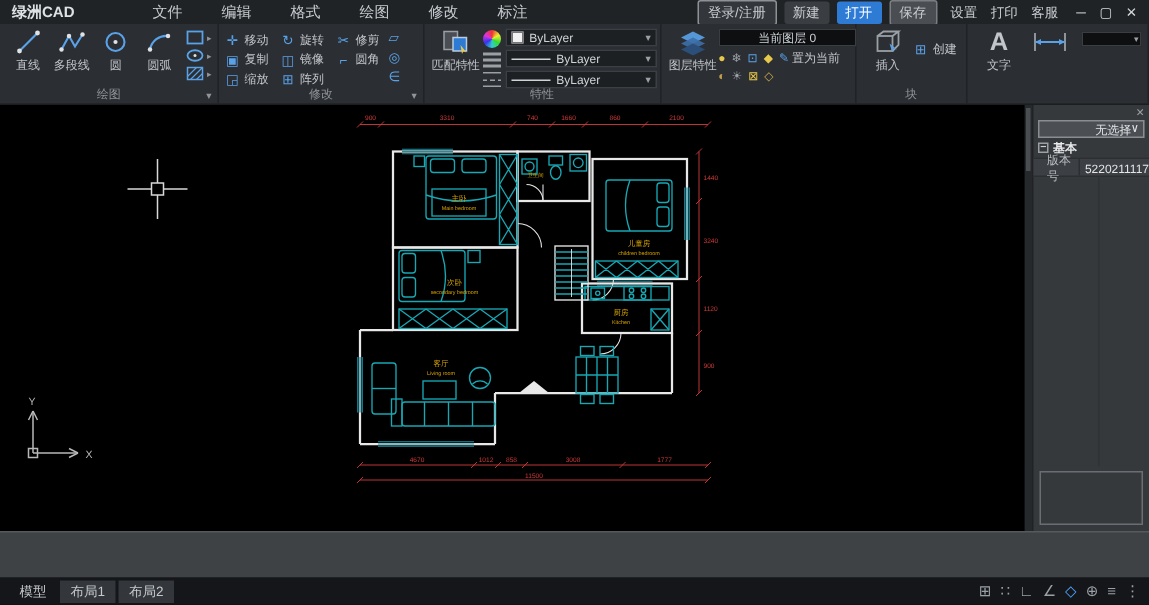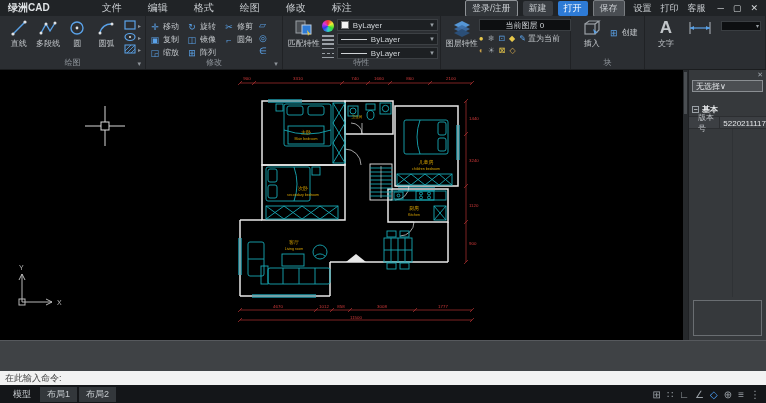--- a/index.html
+++ b/index.html
@@ -90,22 +90,22 @@
   .main { flex:1; display:flex; min-height:0; }
   .canvas { flex:1; position:relative; background:#000; }
   .canvas svg { position:absolute; inset:0; }
   .vscroll { width:5px; background:#26292c; flex:0 0 auto; }
   .vscroll .thumb { width:3px; height:42px; background:#4a4e52; margin:2px auto 0; }
 
   
   .rpanel { width:78px; background:#36393c; flex:0 0 auto; display:flex;
     flex-direction:column; font-size:8px; color:#c9cdd1; border-left:1px solid #202225; }
   .rp-top { display:flex; justify-content:flex-end; padding:1px 3px 0; color:#9aa0a6; font-size:7px; }
-  .rp-select { margin:1px 3px 11px; height:12px; background:#4b4e52; border:1px solid #8a8e92;
-    display:flex; align-items:center; justify-content:flex-start; padding:0 3px; color:#e2e5e8; }
+  .rp-select { margin:1px 3px 0; height:12px; background:#4b4e52; border:1px solid #8a8e92;
+    display:flex; align-items:center; justify-content:flex-end; padding:0 3px; color:#e2e5e8;font-family:Liberation Mono, monospace; }
   .rp-sec { display:flex; align-items:center; gap:3px; padding:1px 3px; font-weight:bold; color:#e8eaec; }
   .rp-minus { width:7px; height:7px; border:1px solid #9aa0a6; font-size:7px; line-height:5px;
     text-align:center; color:#c9cdd1; }
   .rp-row { display:flex; height:13px; border-top:1px solid #2c2e31; border-bottom:1px solid #2c2e31;
     background:#3c3f43; align-items:center; }
   .rp-key { width:34px; padding-left:9px; color:#b8bcc0; }
   .rp-val { flex:1; padding-left:3px; color:#e4e6e8; border-left:1px solid #2c2e31;
     height:100%; line-height:13px; }
   .rp-empty { flex:1; position:relative; }
   .rp-empty:before { content:""; position:absolute; left:43px; top:0; bottom:0;
@@ -625,23 +625,20 @@
       <div class="rp-row">
         <span class="rp-key">版本号</span>
         <span class="rp-val">5220211117</span>
       </div>
       <div class="rp-empty"></div>
       <div class="rp-box"></div>
     </div>
   </div>
 
   <div class="cmd-history"></div>
-  <div class="cmd-input">
-    <span>在此输入命令:</span>
-  </div>
 
   <div class="statusbar">
     <span class="sb-tab">模型</span>
     <span class="sb-tab box">布局1</span>
     <span class="sb-tab box">布局2</span>
     <div class="sb-icons">
       <span>⊞</span>
       <span>∷</span>
       <span>∟</span>
       <span>∠</span>

